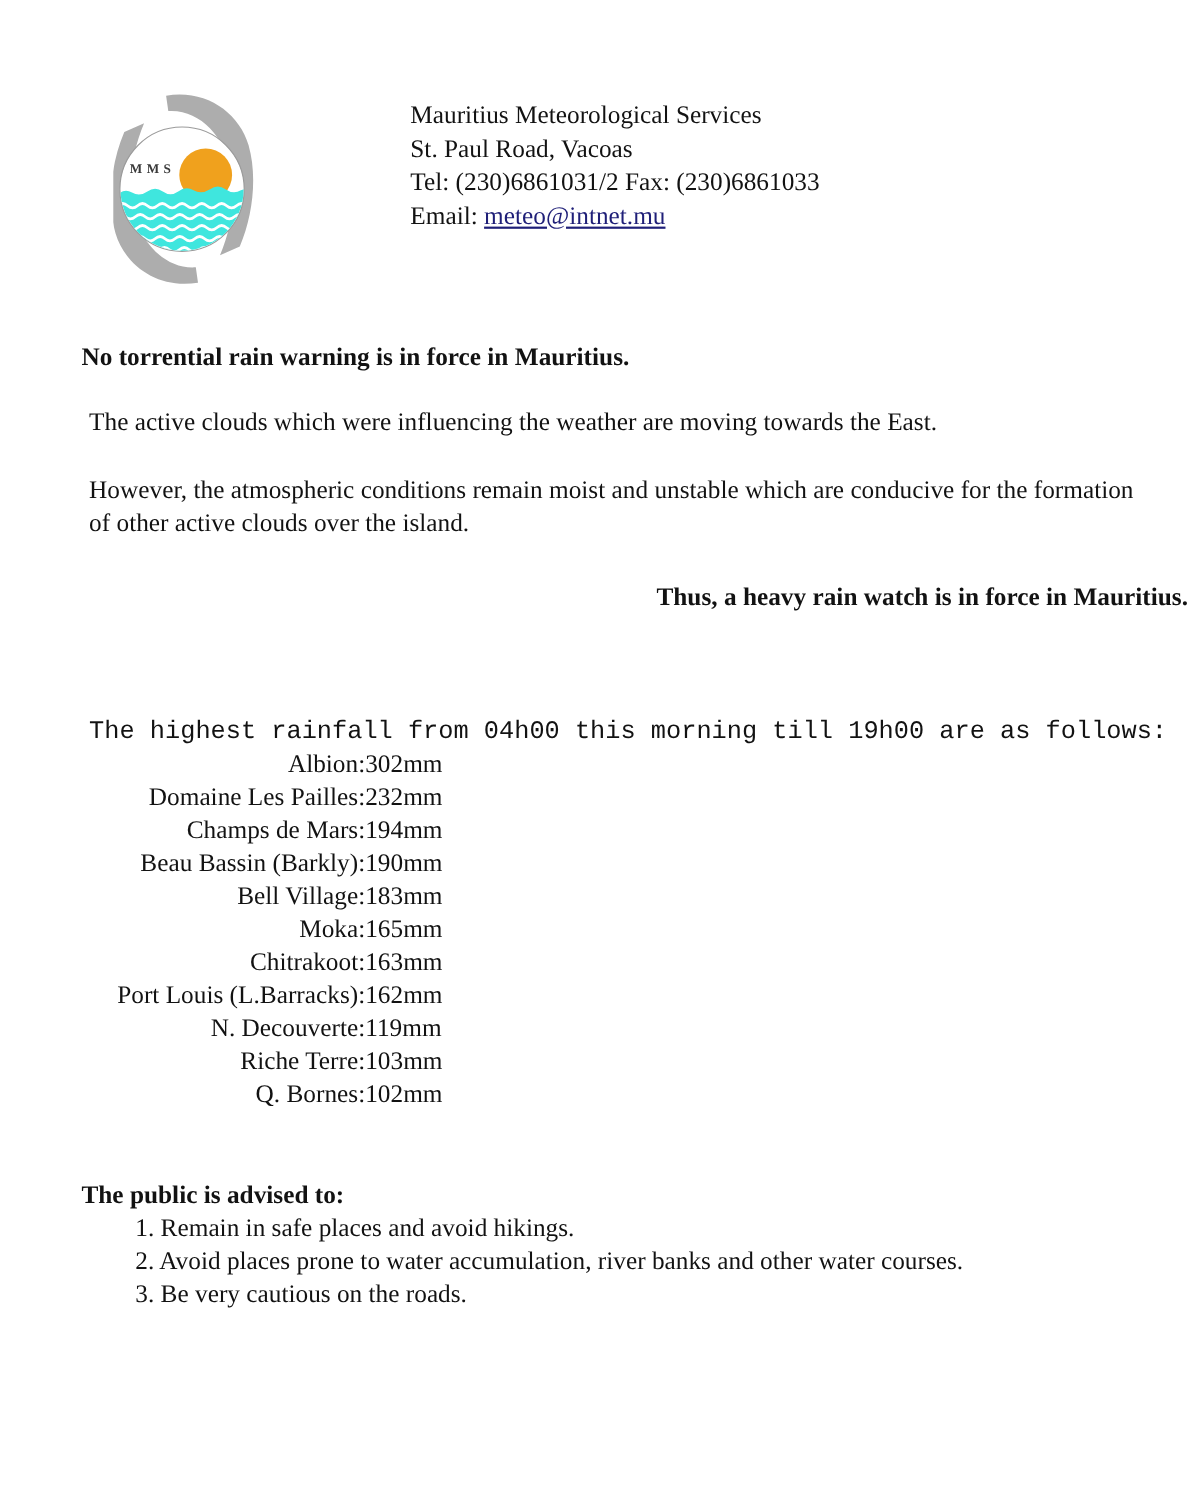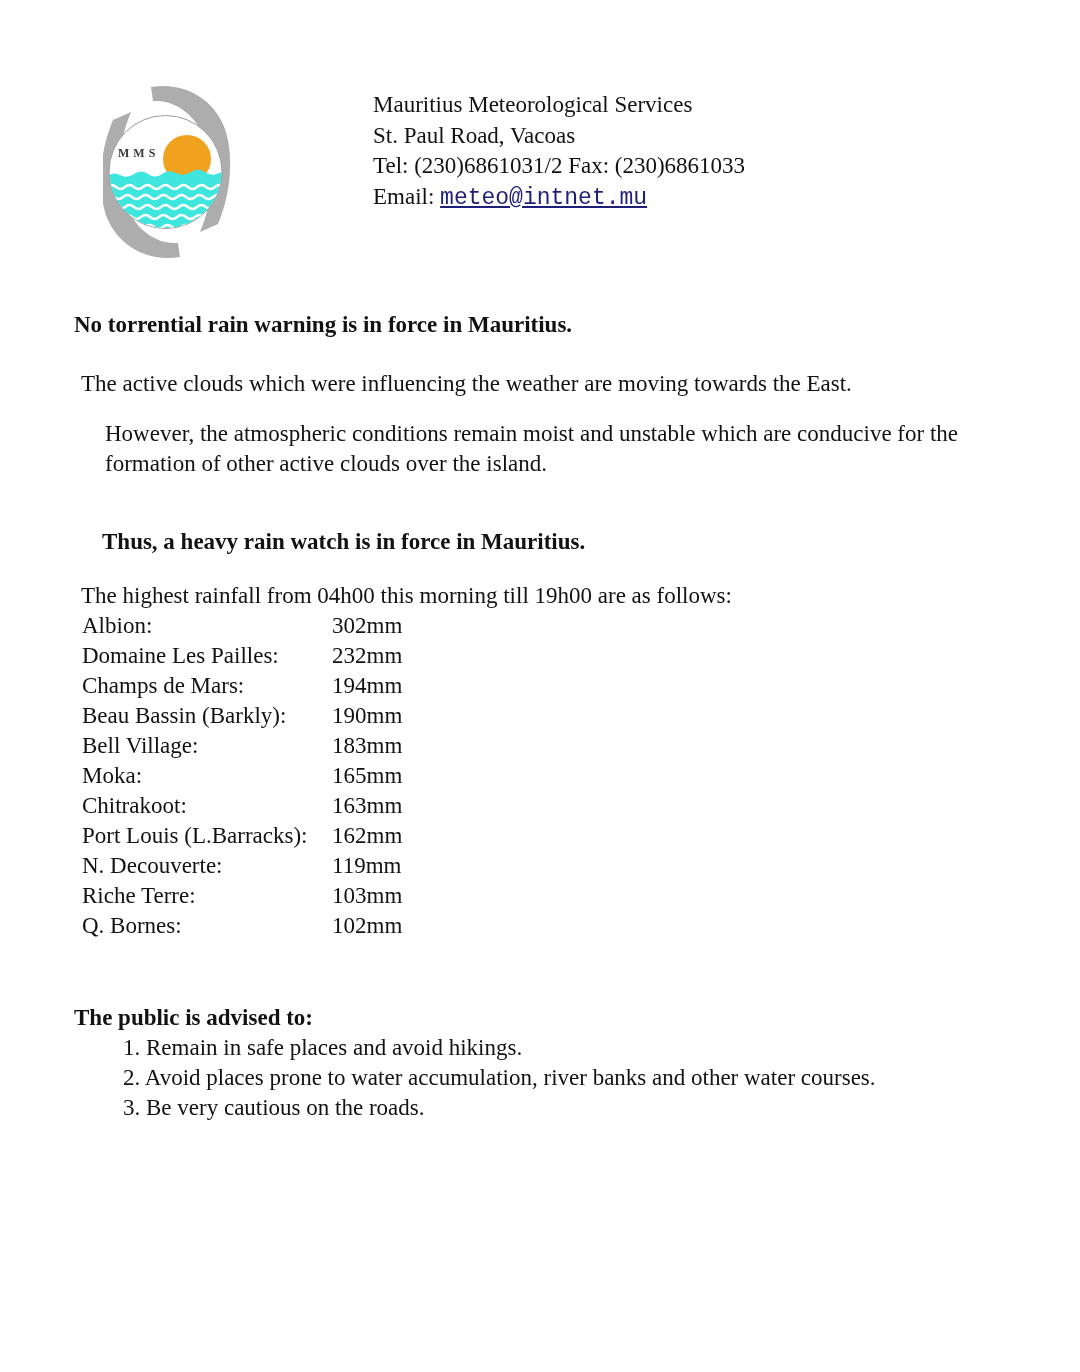--- a/index.html
+++ b/index.html
@@ -36,33 +36,32 @@
     top: 90px;
     line-height: 30.5px;
     white-space: nowrap;
     margin-left: 32px;
   }
   .email-link {
     color: #1f1f78;
     text-decoration: underline;
     text-underline-offset: 2px;
     cursor: pointer;
-    font-family: Liberation Mono, monospace;
   }
 
   
   .title        { margin-top: 28px; padding-left: 74px; font-weight: bold; }
   .status       { margin-top: 30px; padding-left: 74px; font-weight: bold; }
   .para-1       { margin-top: 29px; padding-left: 81px; padding-right: 28px; }
-  .para-2       { margin-top: 20px; padding-left: 105px; padding-right: 28px; }
-  .watch        { margin-top: 48px; padding-left: 102px; font-weight: bold; }
+  .para-2       { margin-top: 32px; padding-left: 81px; padding-right: 28px; }
+  .watch        { margin-top: 37px; padding-left: 74px; font-weight: bold; text-align: right; }
 
-  .rain-intro   { margin-top: 24px; padding-left: 81px; }
+  .rain-intro   { margin-top: 92px; padding-left: 81px; font-family: Liberation Mono, monospace; }
   .rain-row     { padding-left: 82px; line-height: 30px; }
-  .rain-label   { display: inline-block; min-width: 250px; }
+  .rain-label   { display: inline-block; min-width: 250px; text-align: right; }
 
   .advisory-heading { margin-top: 62px; padding-left: 74px; font-weight: bold; }
   .advisory-item    { padding-left: 82px; line-height: 30px; margin-left: 41px; }
 </style>
 </head>
 <body>
 
 <div class="doc">
 
   <div class="header">

